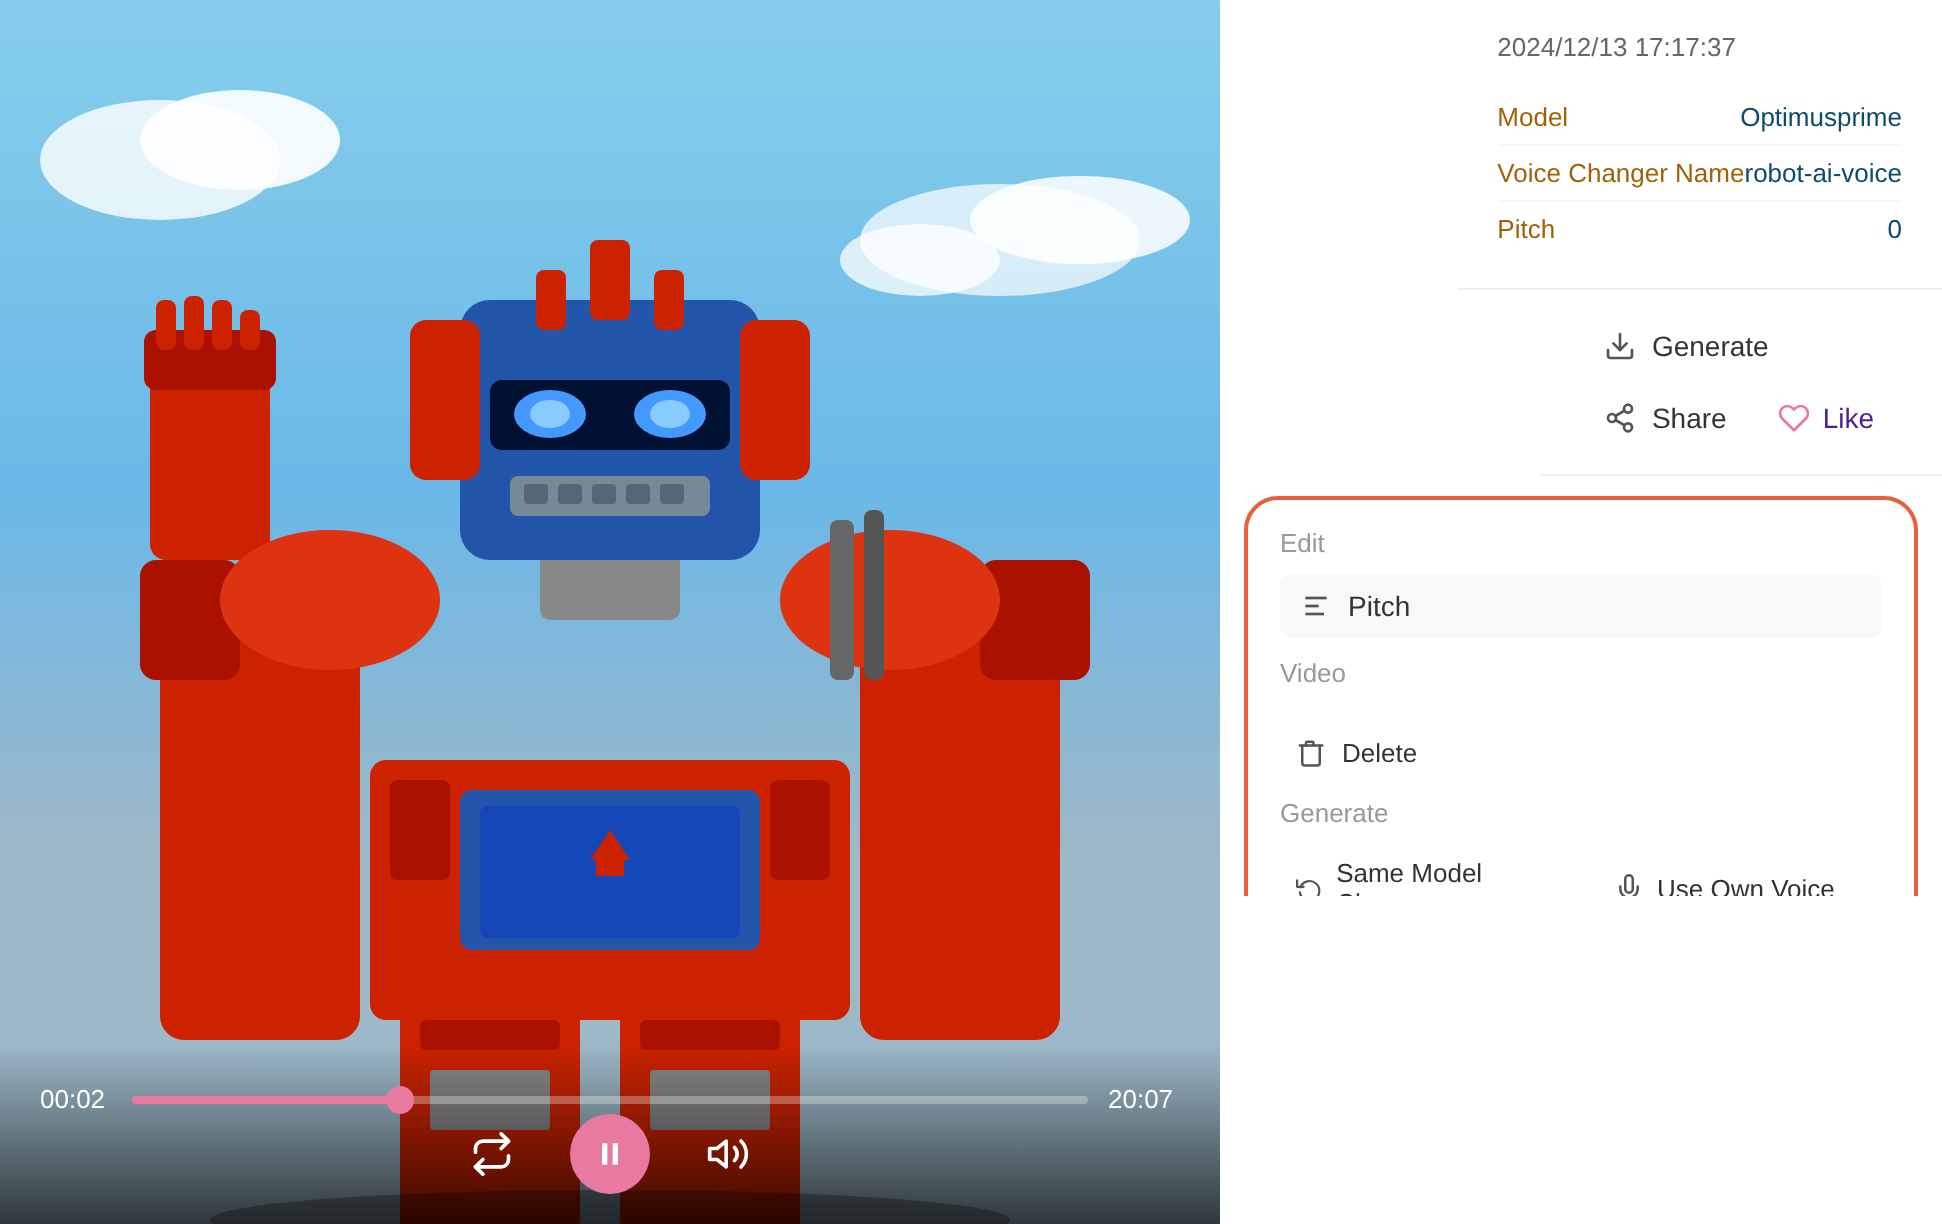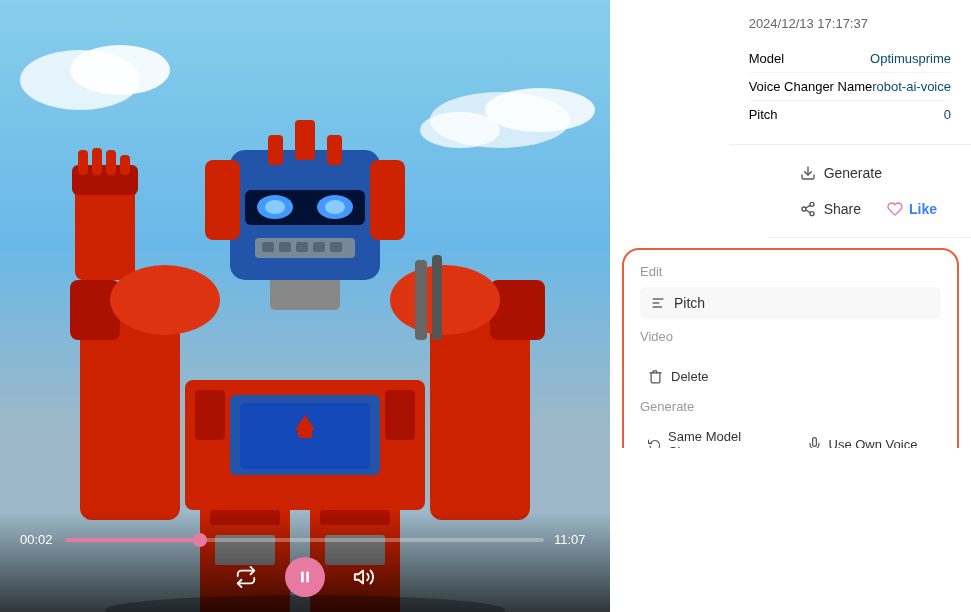--- a/index.html
+++ b/index.html
@@ -38,21 +38,20 @@
       left: 0;
       right: 0;
       background: linear-gradient(transparent, rgba(0,0,0,0.7));
       padding: 20px 20px 15px;
     }
 
     .progress-bar-container {
       display: flex;
       align-items: center;
       gap: 10px;
-      margin-bottom: 10px;
     }
 
     .time-label {
       color: #fff;
       font-size: 13px;
       font-weight: 500;
       min-width: 36px;
     }
 
     .progress-track {
@@ -145,21 +144,21 @@
       padding: 6px 0;
       border-bottom: 1px solid #f5f5f5;
     }
 
     .info-row:last-child {
       border-bottom: none;
     }
 
     .info-label {
       font-size: 13px;
-      color: #000000;
+      color: #a16207;
     }
 
     .info-value {
       font-size: 13px;
       color: #0c4a6e;
       font-weight: 400;
     }
 
     
     .actions-section {
@@ -193,23 +192,22 @@
 
     .like-btn {
       display: flex;
       align-items: center;
       gap: 6px;
       padding: 8px 14px;
       background: none;
       border: none;
       cursor: pointer;
       font-size: 14px;
-      color: #3b82f6;
+      color: #4c1d95;
       border-radius: 6px;
-      font-weight: bold;
     }
 
     
     .edit-panel {
       margin: 10px 12px;
       border: 2px solid #E8603A;
       border-radius: 17px;
       padding: 14px 16px;
       flex: 1;
     }
@@ -391,21 +389,21 @@
   </svg>
 
   <div class="player-controls">
     <div class="progress-bar-container">
       <span class="time-label">00:02</span>
       <div class="progress-track">
         <div class="progress-fill">
           <div class="progress-thumb"></div>
         </div>
       </div>
-      <span class="time-label">11:07</span>
+      <span class="time-label">20:07</span>
     </div>
     <div class="controls-row">
       <button class="ctrl-btn">
         <svg width="22" height="22" viewBox="0 0 24 24" fill="none" stroke="white" stroke-width="2" stroke-linecap="round" stroke-linejoin="round">
           <polyline points="17 1 21 5 17 9"></polyline>
           <path d="M3 11V9a4 4 0 0 1 4-4h14"></path>
           <polyline points="7 23 3 19 7 15"></polyline>
           <path d="M21 13v2a4 4 0 0 1-4 4H3"></path>
         </svg>
       </button>

